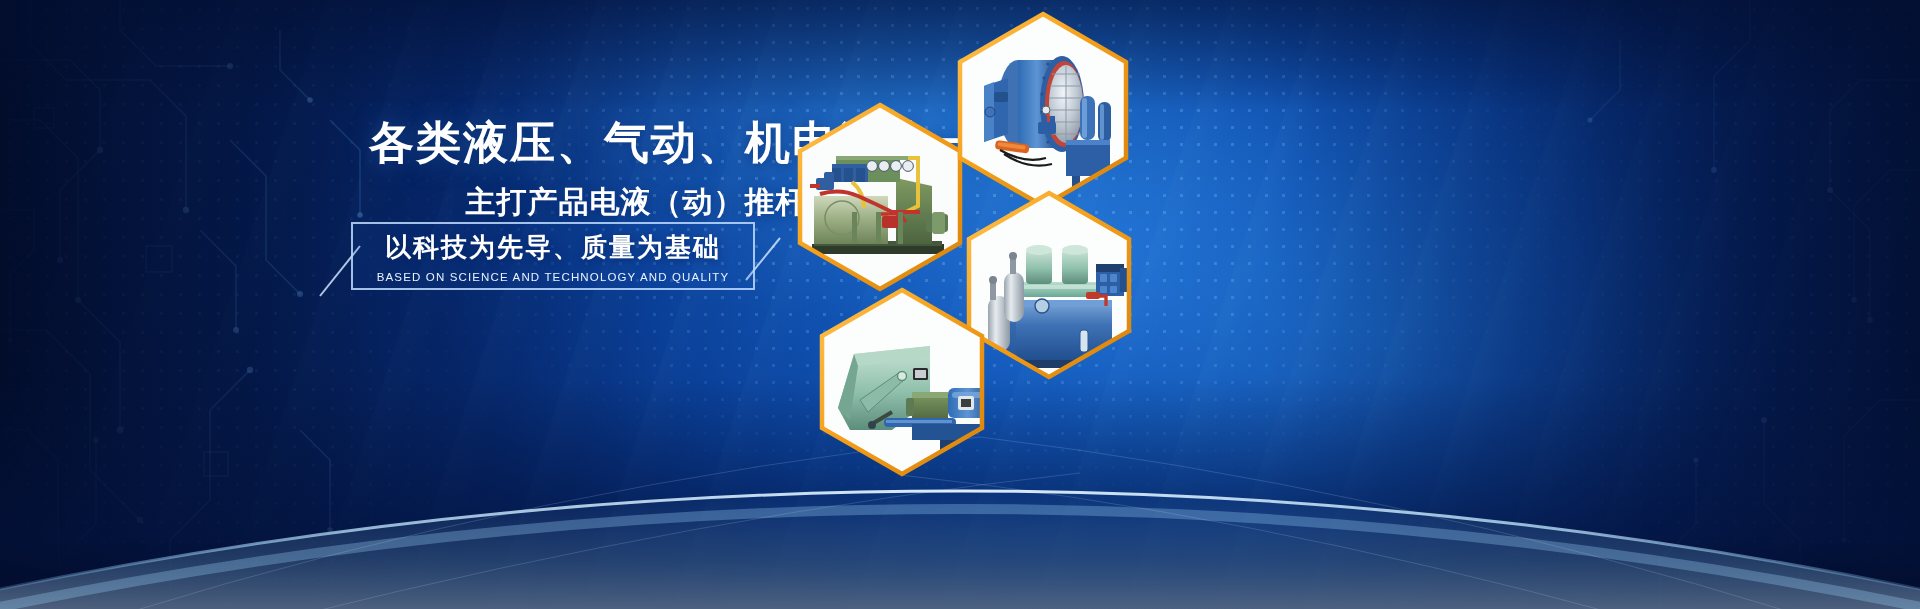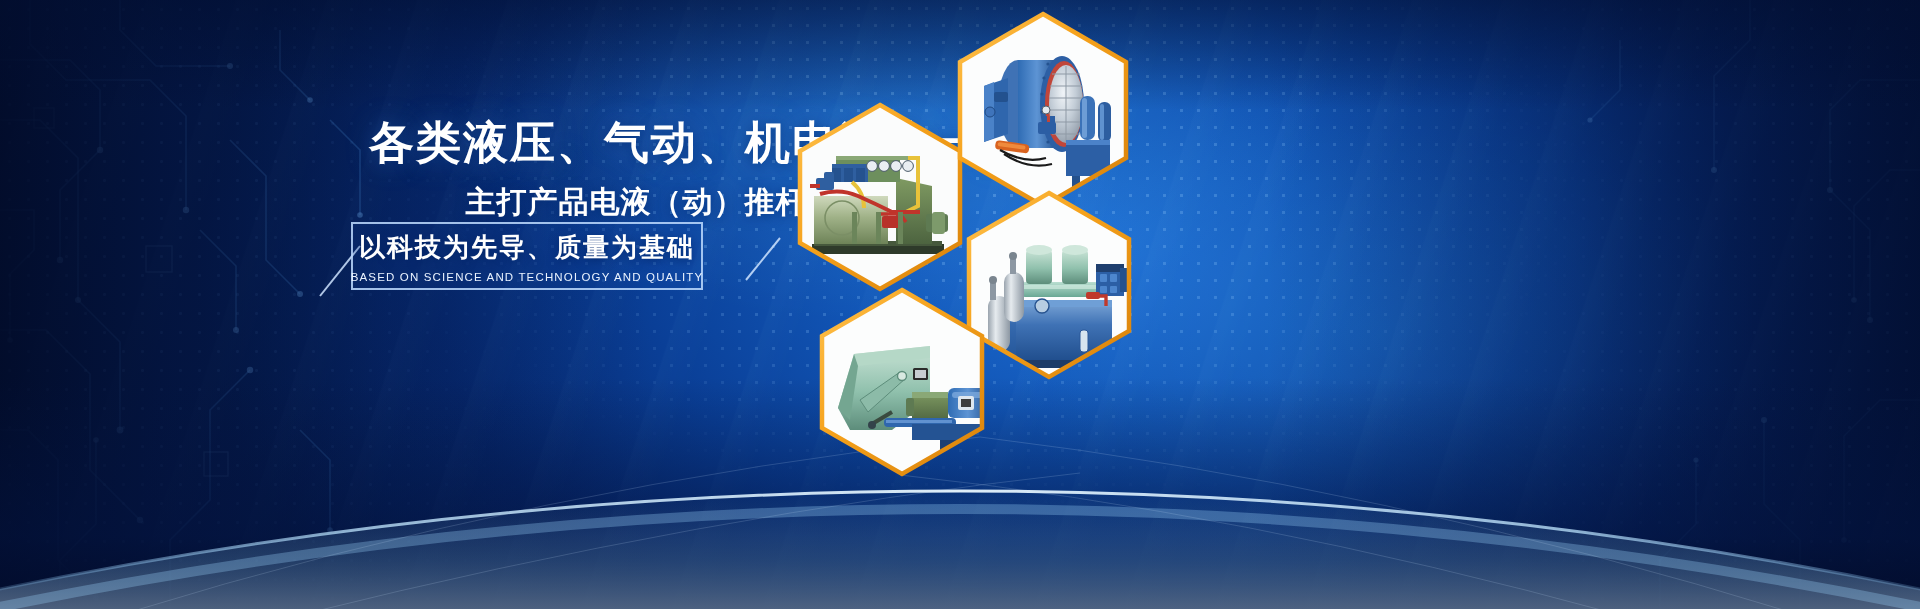--- a/index.html
+++ b/index.html
@@ -81,21 +81,21 @@
     text-shadow:0 2px 14px rgba(0,40,110,.75), 0 0 28px rgba(90,170,255,.35);
   }
   .subhead{
     margin-top:14px;font-size:30px;font-weight:bold;color:#ffffff;letter-spacing:1px;
     text-align:center;white-space:nowrap;
     text-shadow:0 2px 12px rgba(0,40,110,.7);
   }
 
   .slogan-wrap{position:absolute;left:318px;top:222px;width:470px;height:80px;}
   .slogan-box{
-    position:absolute;left:33px;top:0;width:352px;height:68px;
+    position:absolute;left:33px;top:0;width:404px;height:68px;
     border:2px solid rgba(190,220,255,.85);
     display:flex;flex-direction:column;align-items:center;justify-content:center;
     background:rgba(18,80,175,.14);
   }
   .slogan-cn{
     font-size:26px;font-weight:bold;color:#ffffff;letter-spacing:2px;white-space:nowrap;
     text-shadow:0 2px 10px rgba(0,35,100,.8);
   }
   .slogan-en{
     margin-top:6px;font-size:11.5px;color:#eaf3ff;letter-spacing:1.15px;white-space:nowrap;

